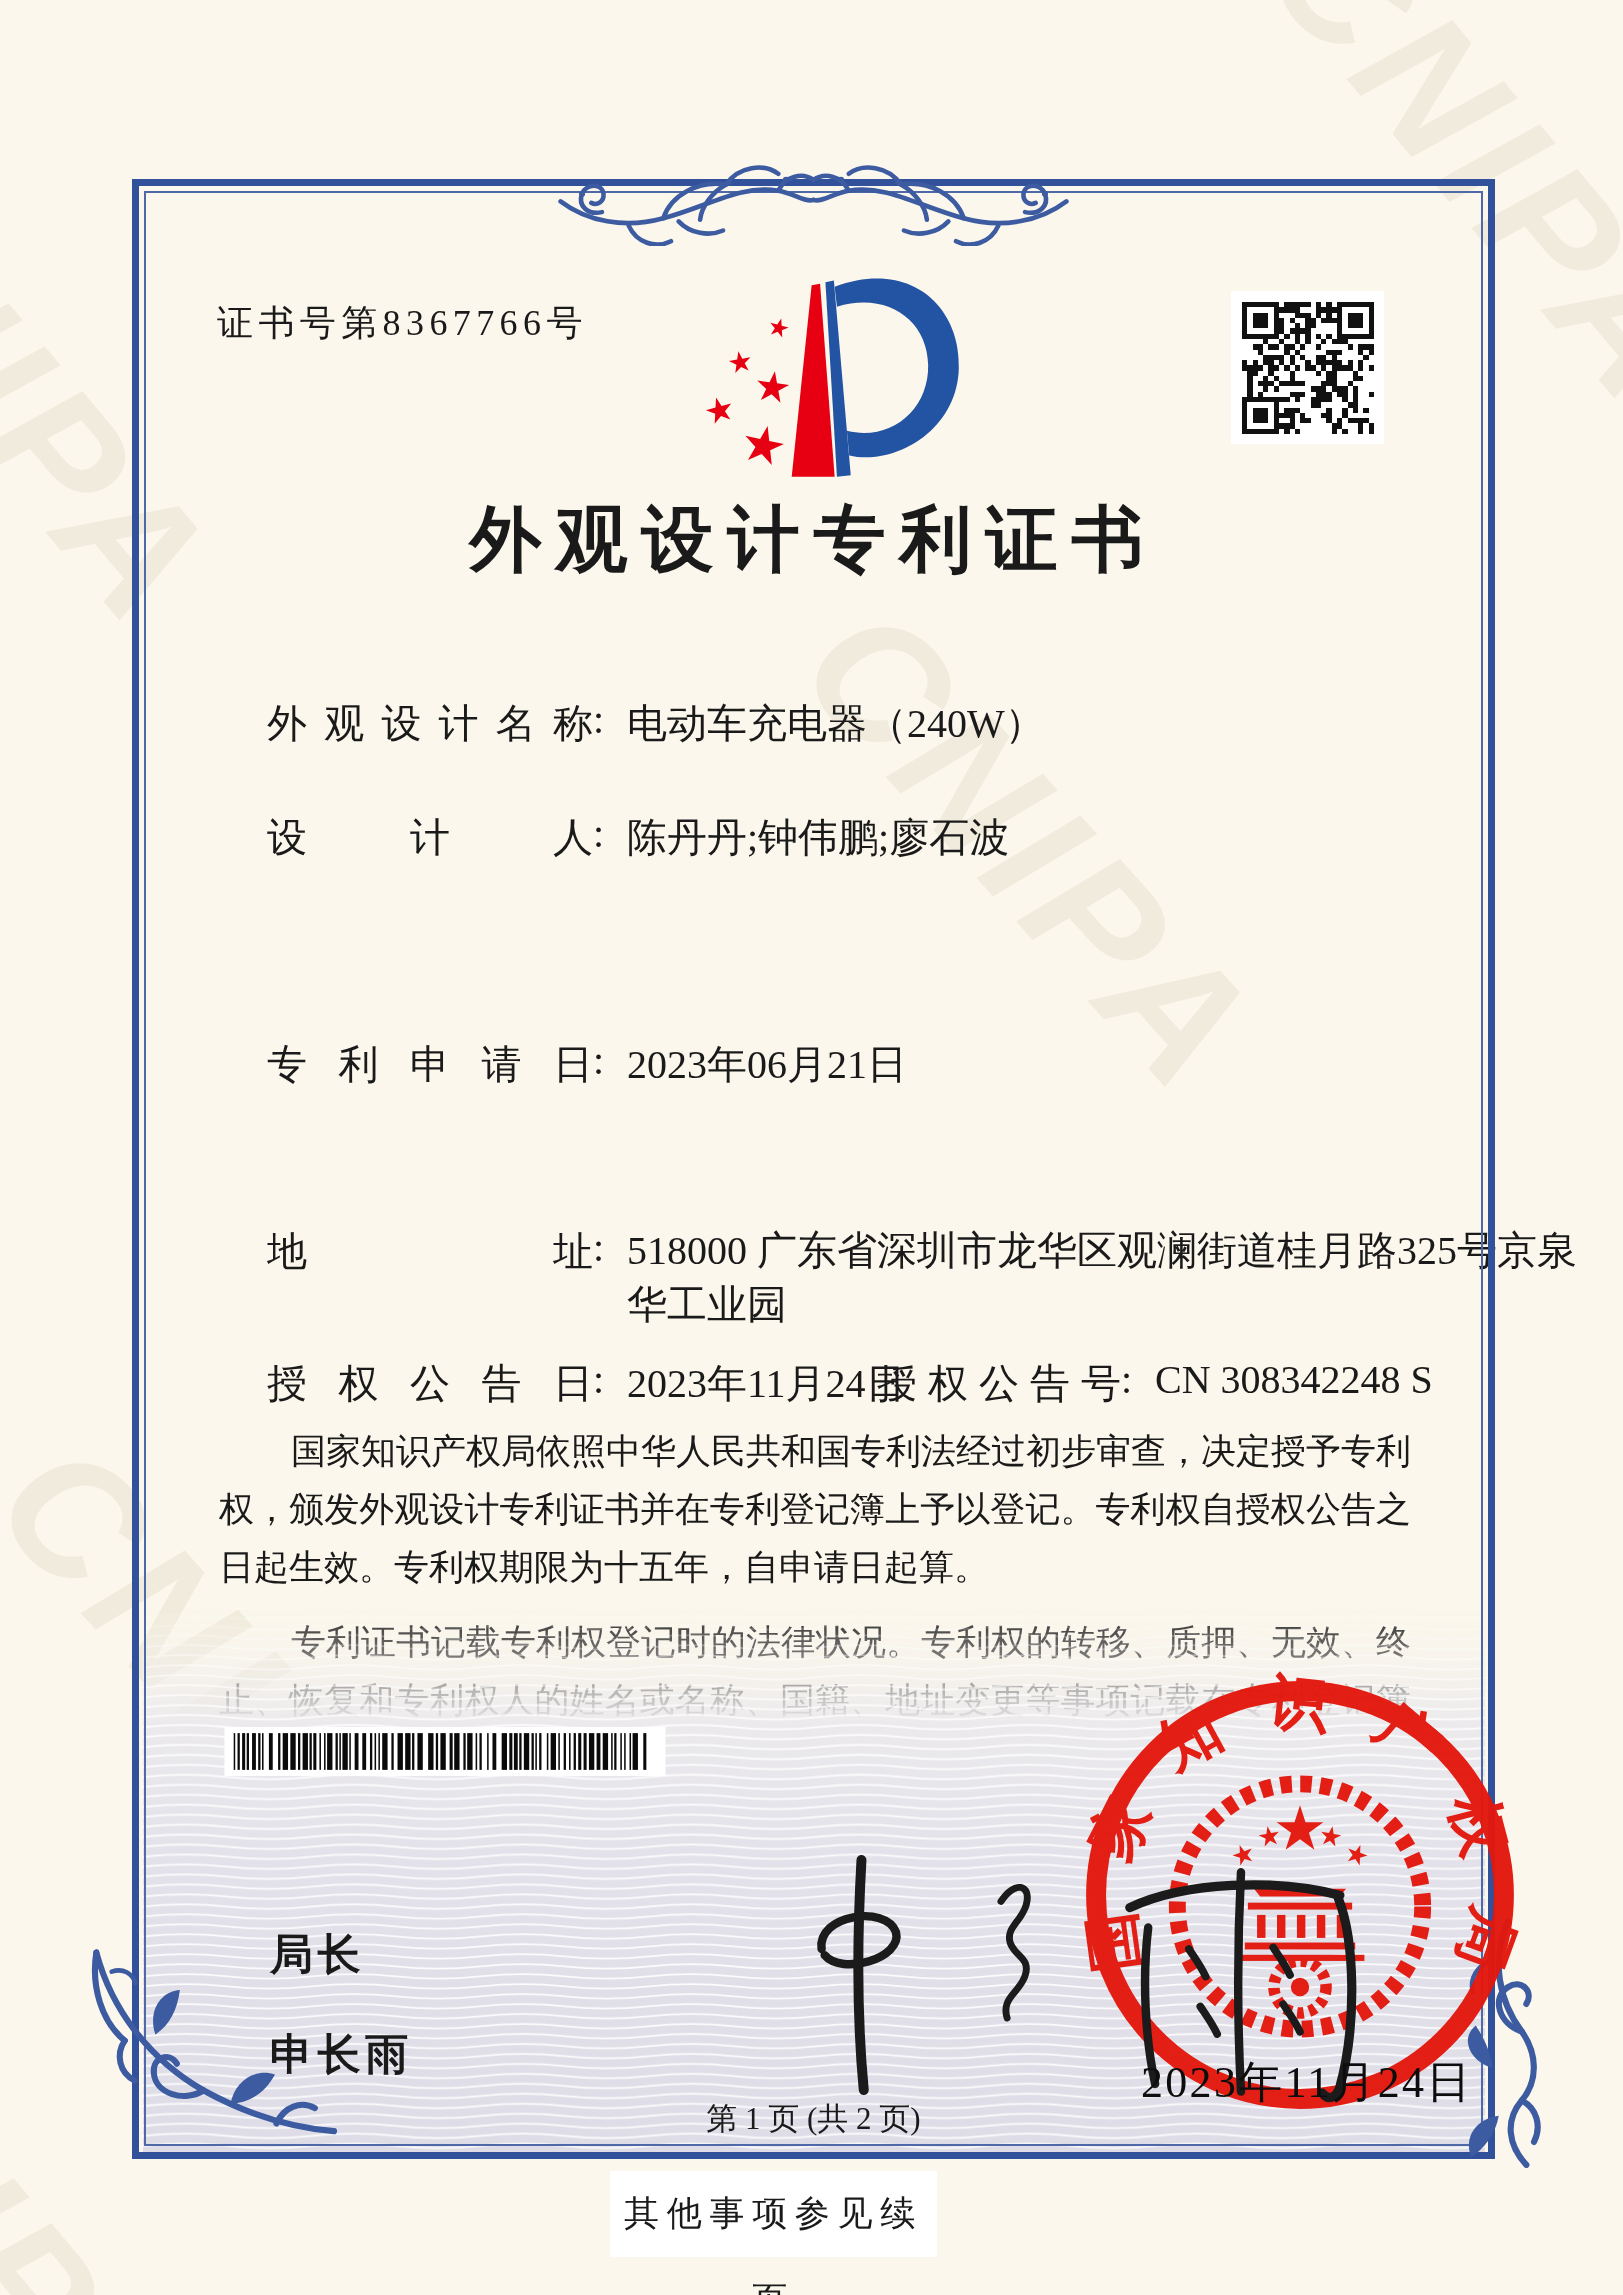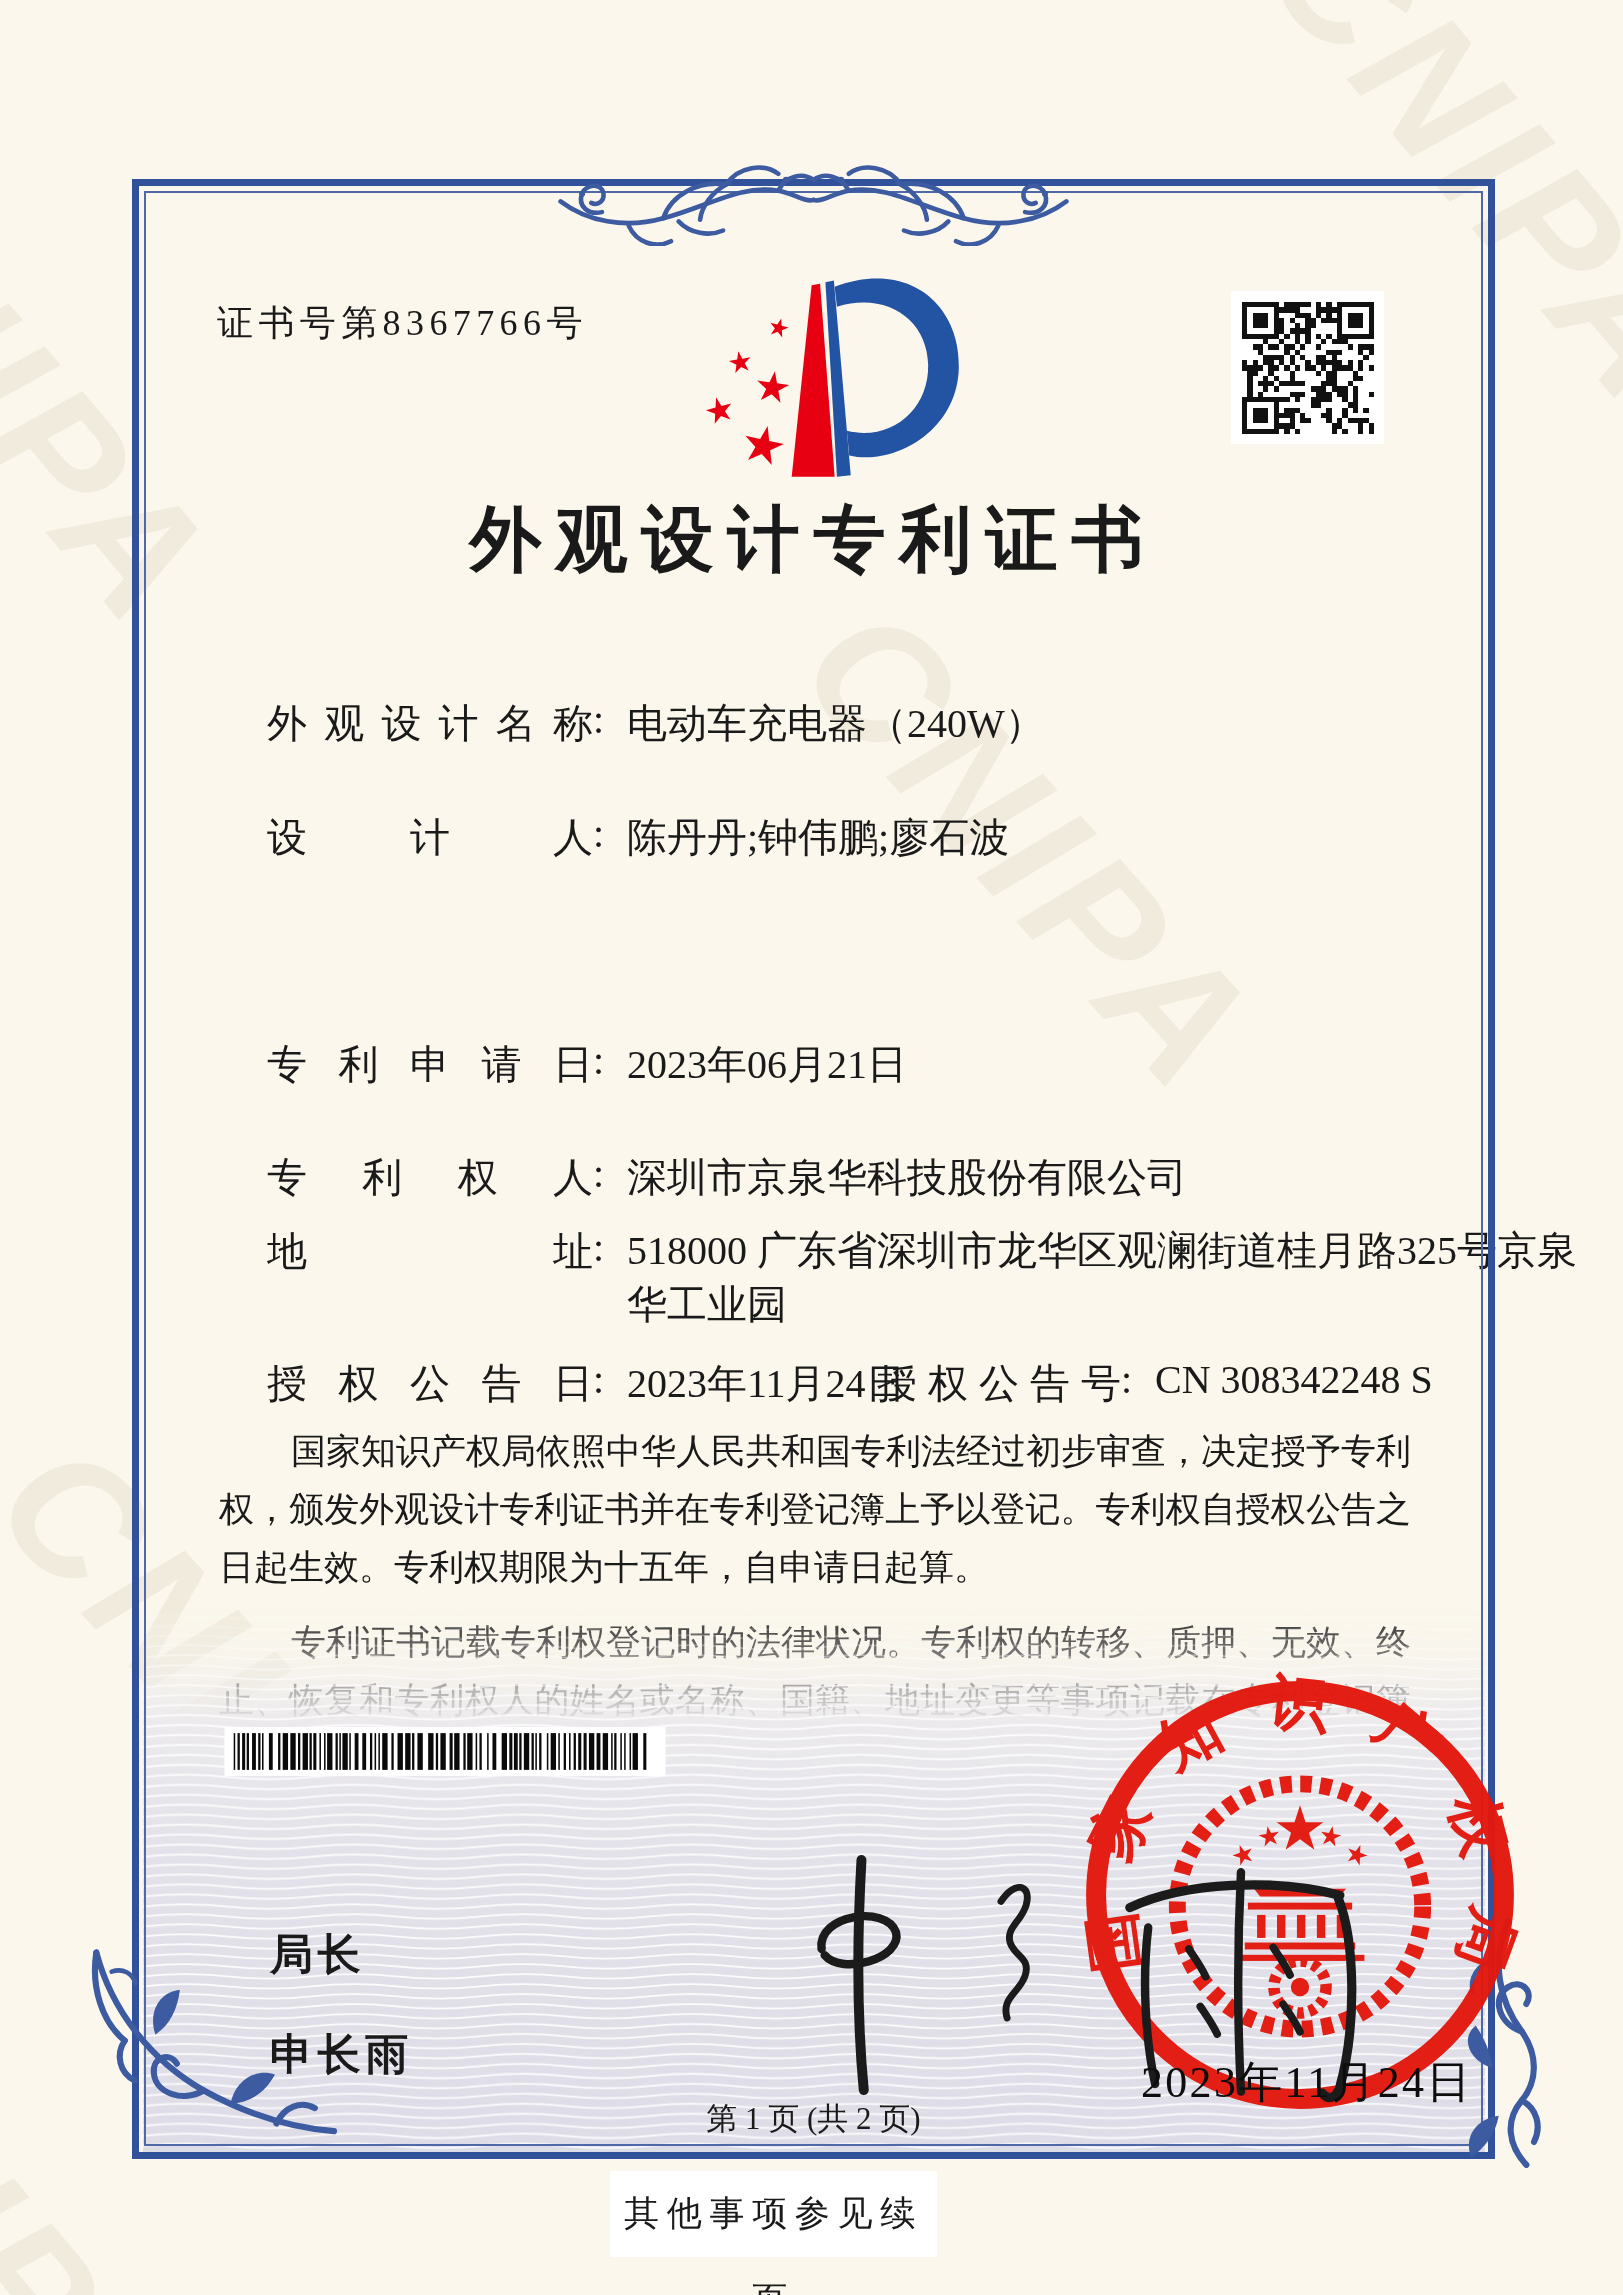--- a/index.html
+++ b/index.html
@@ -473,23 +473,20 @@
 
   <div class="frow" style="top:696px;">
     <span class="flabel">外观设计名称</span><span class="fcolon">:</span><span class="fvalue">电动车充电器（240W）</span>
   </div>
   <div class="frow" style="top:810px;">
     <span class="flabel">设计人</span><span class="fcolon">:</span><span class="fvalue">陈丹丹;钟伟鹏;廖石波</span>
   </div>
   <div class="frow" style="top:1037px;">
     <span class="flabel">专利申请日</span><span class="fcolon">:</span><span class="fvalue">2023年06月21日</span>
   </div>
-  <div class="frow" style="top:1150px;">
-    <span class="flabel">专利权人</span><span class="fcolon">:</span><span class="fvalue">深圳市京泉华科技股份有限公司</span>
-  </div>
   <div class="frow" style="top:1224px;">
     <span class="flabel">地址</span><span class="fcolon">:</span><span class="fvalue-wrap">518000 广东省深圳市龙华区观澜街道桂月路325号京泉华工业园</span>
   </div>
 
   <div class="frow" style="top:1356px;">
     <span class="flabel">授权公告日</span><span class="fcolon">:</span><span class="fvalue">2023年11月24日</span>
     <span class="grant-right">
       <span class="flabel-sm">授权公告号</span><span class="fcolon">:</span><span class="fvalue">CN 308342248 S</span>
     </span>
   </div>

